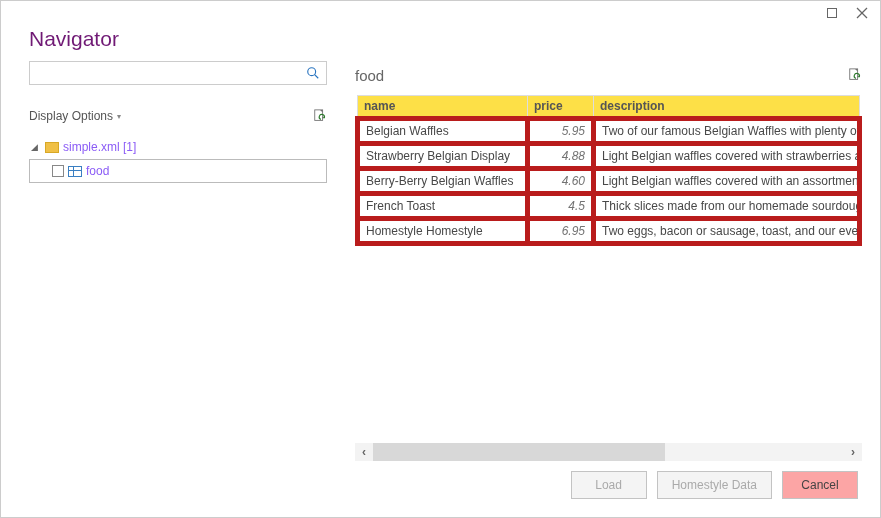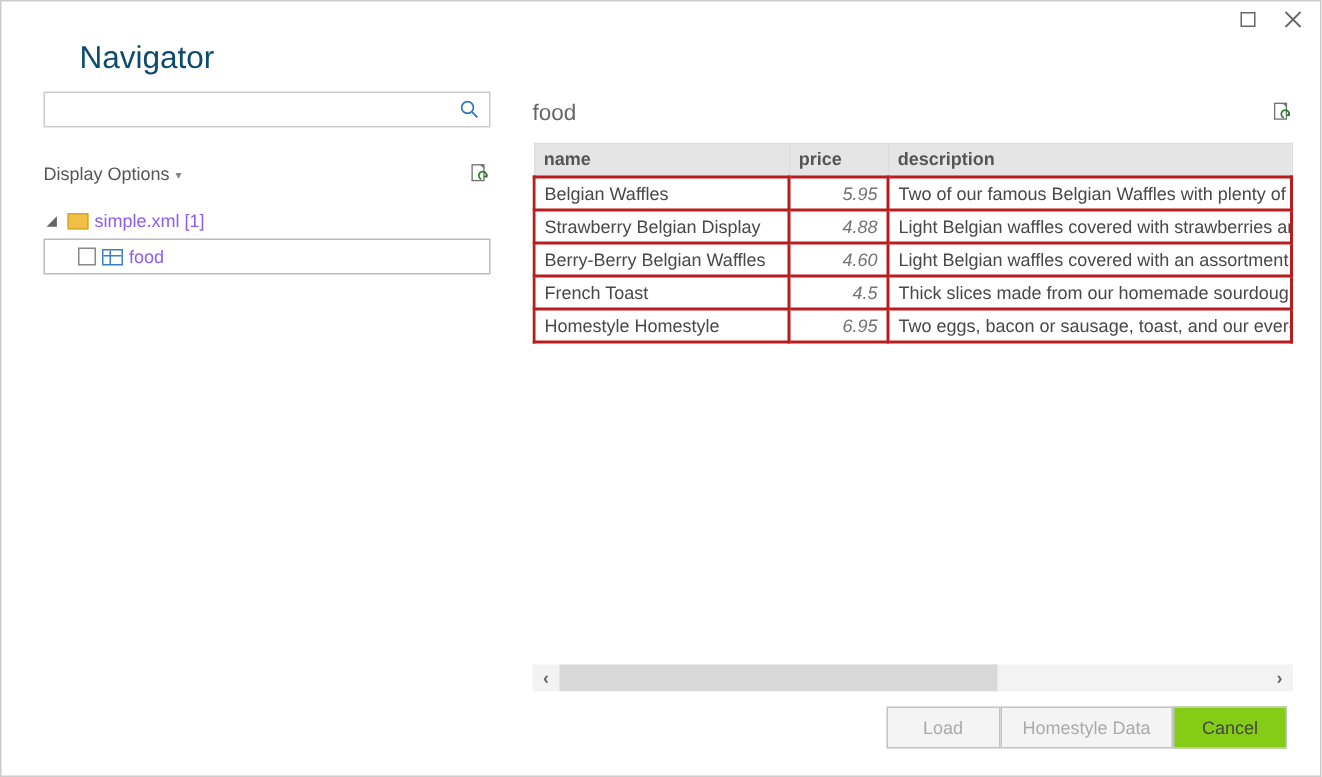--- a/index.html
+++ b/index.html
@@ -23,22 +23,21 @@
     gap: 18px;
     padding: 6px 12px 0 0;
   }
   .titlebar .icon { width: 12px; height: 12px; color: #666; cursor: pointer; }
   .header {
     padding: 26px 28px 10px 28px;
   }
   .header h1 {
     font-size: 21px;
     font-weight: 400;
-    color: #0c4a6e;
-    margin-left: 24px;
+    color: #701a75;
   }
   .content {
     display: flex;
     padding: 0 18px 0 28px;
     gap: 28px;
     height: 400px;
   }
   .left {
     width: 298px;
     flex-shrink: 0;
@@ -129,27 +128,27 @@
   table.grid {
     border-collapse: collapse;
     width: 100%;
     table-layout: fixed;
   }
   table.grid th {
     text-align: left;
     font-weight: 600;
     font-size: 12px;
     color: #555;
-    background: #e5e5e5;
+    background: #fde047;
     border: 1px solid #ddd;
     padding: 3px 6px;
     height: 22px;
   }
   table.grid td {
-    border: 2px solid #b91c1c;
+    border: 5px solid #b91c1c;
     padding: 3px 6px;
     height: 22px;
     white-space: nowrap;
     overflow: hidden;
     color: #484848;
     margin-top: 16px;
   }
   table.grid td.num {
     text-align: right;
     font-style: italic;
@@ -176,29 +175,29 @@
   .hscroll .track { flex: 1; height: 18px; position: relative; }
   .hscroll .thumb {
     position: absolute; left: 0; top: 0; height: 18px; width: 62%;
     background: #d8d8d8;
   }
   .footer {
     position: absolute;
     right: 22px;
     bottom: 18px;
     display: flex;
-    gap: 0;
+    gap: 10px;
   }
   .footer button {
     min-width: 76px;
     height: 28px;
     padding: 0 14px;
     font-size: 12px;
     color: #444;
-    background: #84cc16;
+    background: #fca5a5;
     border: 1px solid #c3c3c3;
     cursor: pointer;
   }
   .footer button.disabled {
     color: #aaa;
     background: #f4f4f4;
     cursor: default;
   }
 </style>
 </head>

